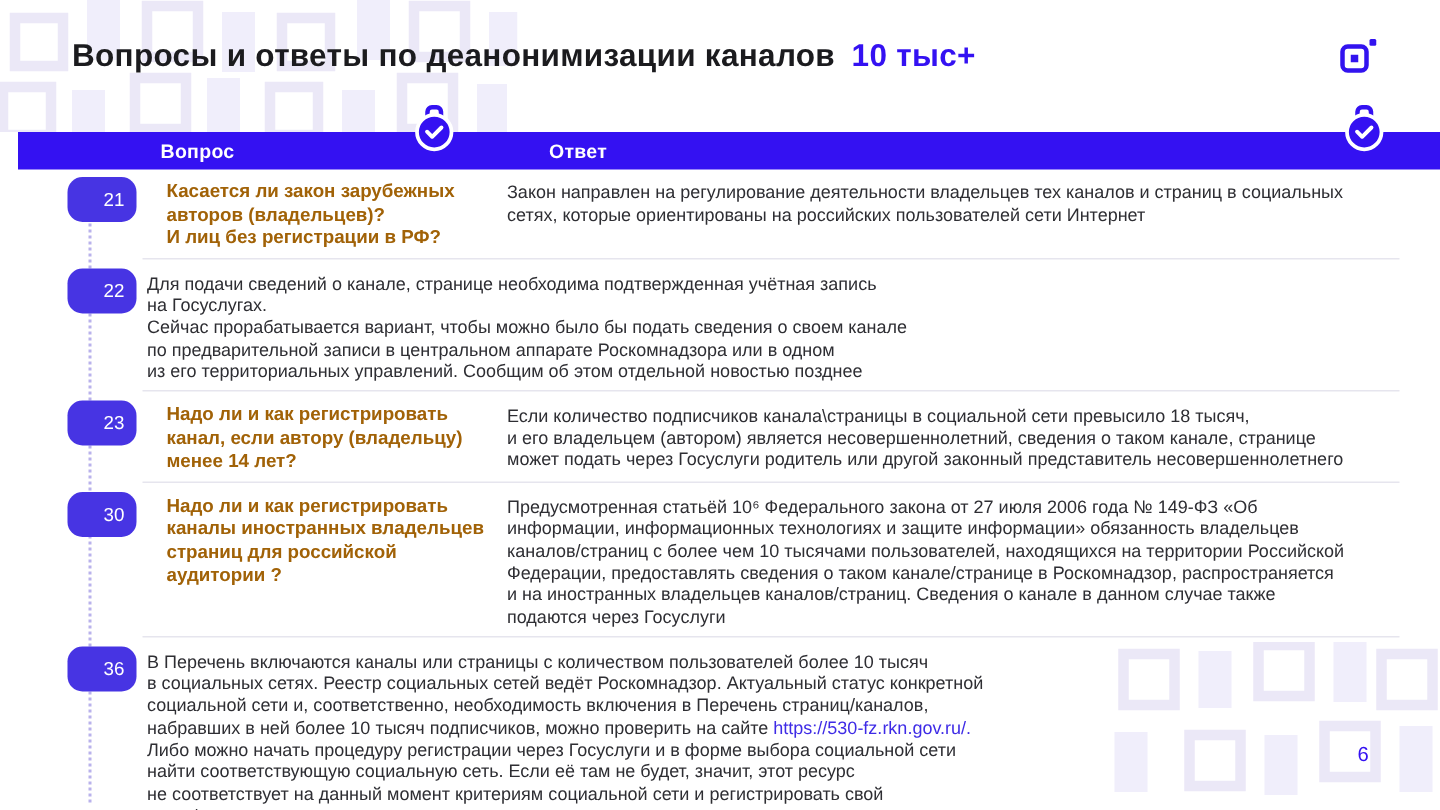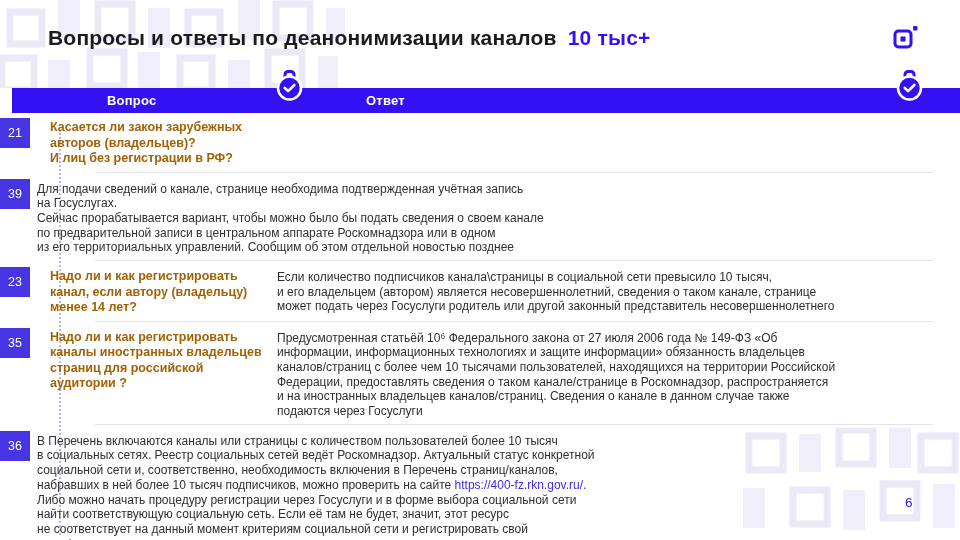--- a/index.html
+++ b/index.html
@@ -29,23 +29,23 @@
   .badge-q{left:275px;}
   .badge-a{left:895px;}
   .dots{
     position:absolute;left:59px;top:130px;height:405px;width:0;z-index:1;
     border-left:2px dotted var(--dotted-line,#b9b2ec);
   }
   .rows{position:absolute;left:0;top:112px;width:960px;z-index:2;}
   .row{display:flex;align-items:flex-start;padding:6px 0 5px 0;}
   .divider{margin-left:95px;width:838px;border-top:1px solid #e6e5ee;height:0;}
   .num{
-    flex:none;width:30px;height:30px;border-radius:0;
+    margin-left:45px;flex:none;width:30px;height:30px;border-radius:10px;
     background:var(--number-square,#4734E3);color:#fff;font-size:12.5px;font-weight:400;
-    display:flex;align-items:center;justify-content:center;position:relative;z-index:2;
+    display:flex;align-items:center;justify-content:center;position:relative;z-index:2;padding-left:16px;
   }
   .q{
     margin-left:20px;flex:none;width:220px;margin-top:2px;
     font-size:12.5px;font-weight:700;line-height:15.5px;color:#a16207;white-space:pre-line;
   }
   .a{
     margin-left:7px;flex:none;width:618px;margin-top:3px;
     font-size:12px;line-height:14.7px;color:#2e2e33;white-space:pre-line;
   }
   .a a.link{color:var(--link,#3E2BE6);text-decoration:none;}
@@ -127,61 +127,63 @@
   </svg>
 
   <div class="dots"></div>
 
   <div class="rows">
       <div class="row">
         <div class="num">21</div>
         <div class="q">Касается ли закон зарубежных
 авторов (владельцев)?
 И лиц без регистрации в РФ?</div>
+        <div class="a">Закон направлен на регулирование деятельности владельцев тех каналов и страниц в социальных
+сетях, которые ориентированы на российских пользователей сети Интернет</div>
       </div>
       <div class="divider"></div>
       <div class="row">
-        <div class="num">39</div>
+        <div class="num">22</div>
         <div class="a">Для подачи сведений о канале, странице необходима подтвержденная учётная запись
 на Госуслугах.
 Сейчас прорабатывается вариант, чтобы можно было бы подать сведения о своем канале
 по предварительной записи в центральном аппарате Роскомнадзора или в одном
 из его территориальных управлений. Сообщим об этом отдельной новостью позднее</div>
       </div>
       <div class="divider"></div>
       <div class="row">
         <div class="num">23</div>
         <div class="q">Надо ли и как регистрировать
 канал, если автору (владельцу)
 менее 14 лет?</div>
-        <div class="a">Если количество подписчиков канала\страницы в социальной сети превысило 10 тысяч,
+        <div class="a">Если количество подписчиков канала\страницы в социальной сети превысило 18 тысяч,
 и его владельцем (автором) является несовершеннолетний, сведения о таком канале, странице
 может подать через Госуслуги родитель или другой законный представитель несовершеннолетнего</div>
       </div>
       <div class="divider"></div>
       <div class="row">
-        <div class="num">35</div>
+        <div class="num">30</div>
         <div class="q">Надо ли и как регистрировать
 каналы иностранных владельцев
 страниц для российской
 аудитории ?</div>
         <div class="a">Предусмотренная статьёй 10⁶ Федерального закона от 27 июля 2006 года № 149-ФЗ «Об
 информации, информационных технологиях и защите информации» обязанность владельцев
 каналов/страниц с более чем 10 тысячами пользователей, находящихся на территории Российской
 Федерации, предоставлять сведения о таком канале/странице в Роскомнадзор, распространяется
 и на иностранных владельцев каналов/страниц. Сведения о канале в данном случае также
 подаются через Госуслуги</div>
       </div>
       <div class="divider"></div>
       <div class="row">
         <div class="num">36</div>
         <div class="a">В Перечень включаются каналы или страницы с количеством пользователей более 10 тысяч
 в социальных сетях. Реестр социальных сетей ведёт Роскомнадзор. Актуальный статус конкретной
 социальной сети и, соответственно, необходимость включения в Перечень страниц/каналов,
-набравших в ней более 10 тысяч подписчиков, можно проверить на сайте <a class="link" href="#">https://400-fz.rkn.gov.ru/.</a>
+набравших в ней более 10 тысяч подписчиков, можно проверить на сайте <a class="link" href="#">https://530-fz.rkn.gov.ru/.</a>
 Либо можно начать процедуру регистрации через Госуслуги и в форме выбора социальной сети
 найти соответствующую социальную сеть. Если её там не будет, значит, этот ресурс
 не соответствует на данный момент критериям социальной сети и регистрировать свой
 канал\страницу не нужно</div>
       </div>
     </div>
 
   <div class="pagenum">6</div>
 
 </div>

